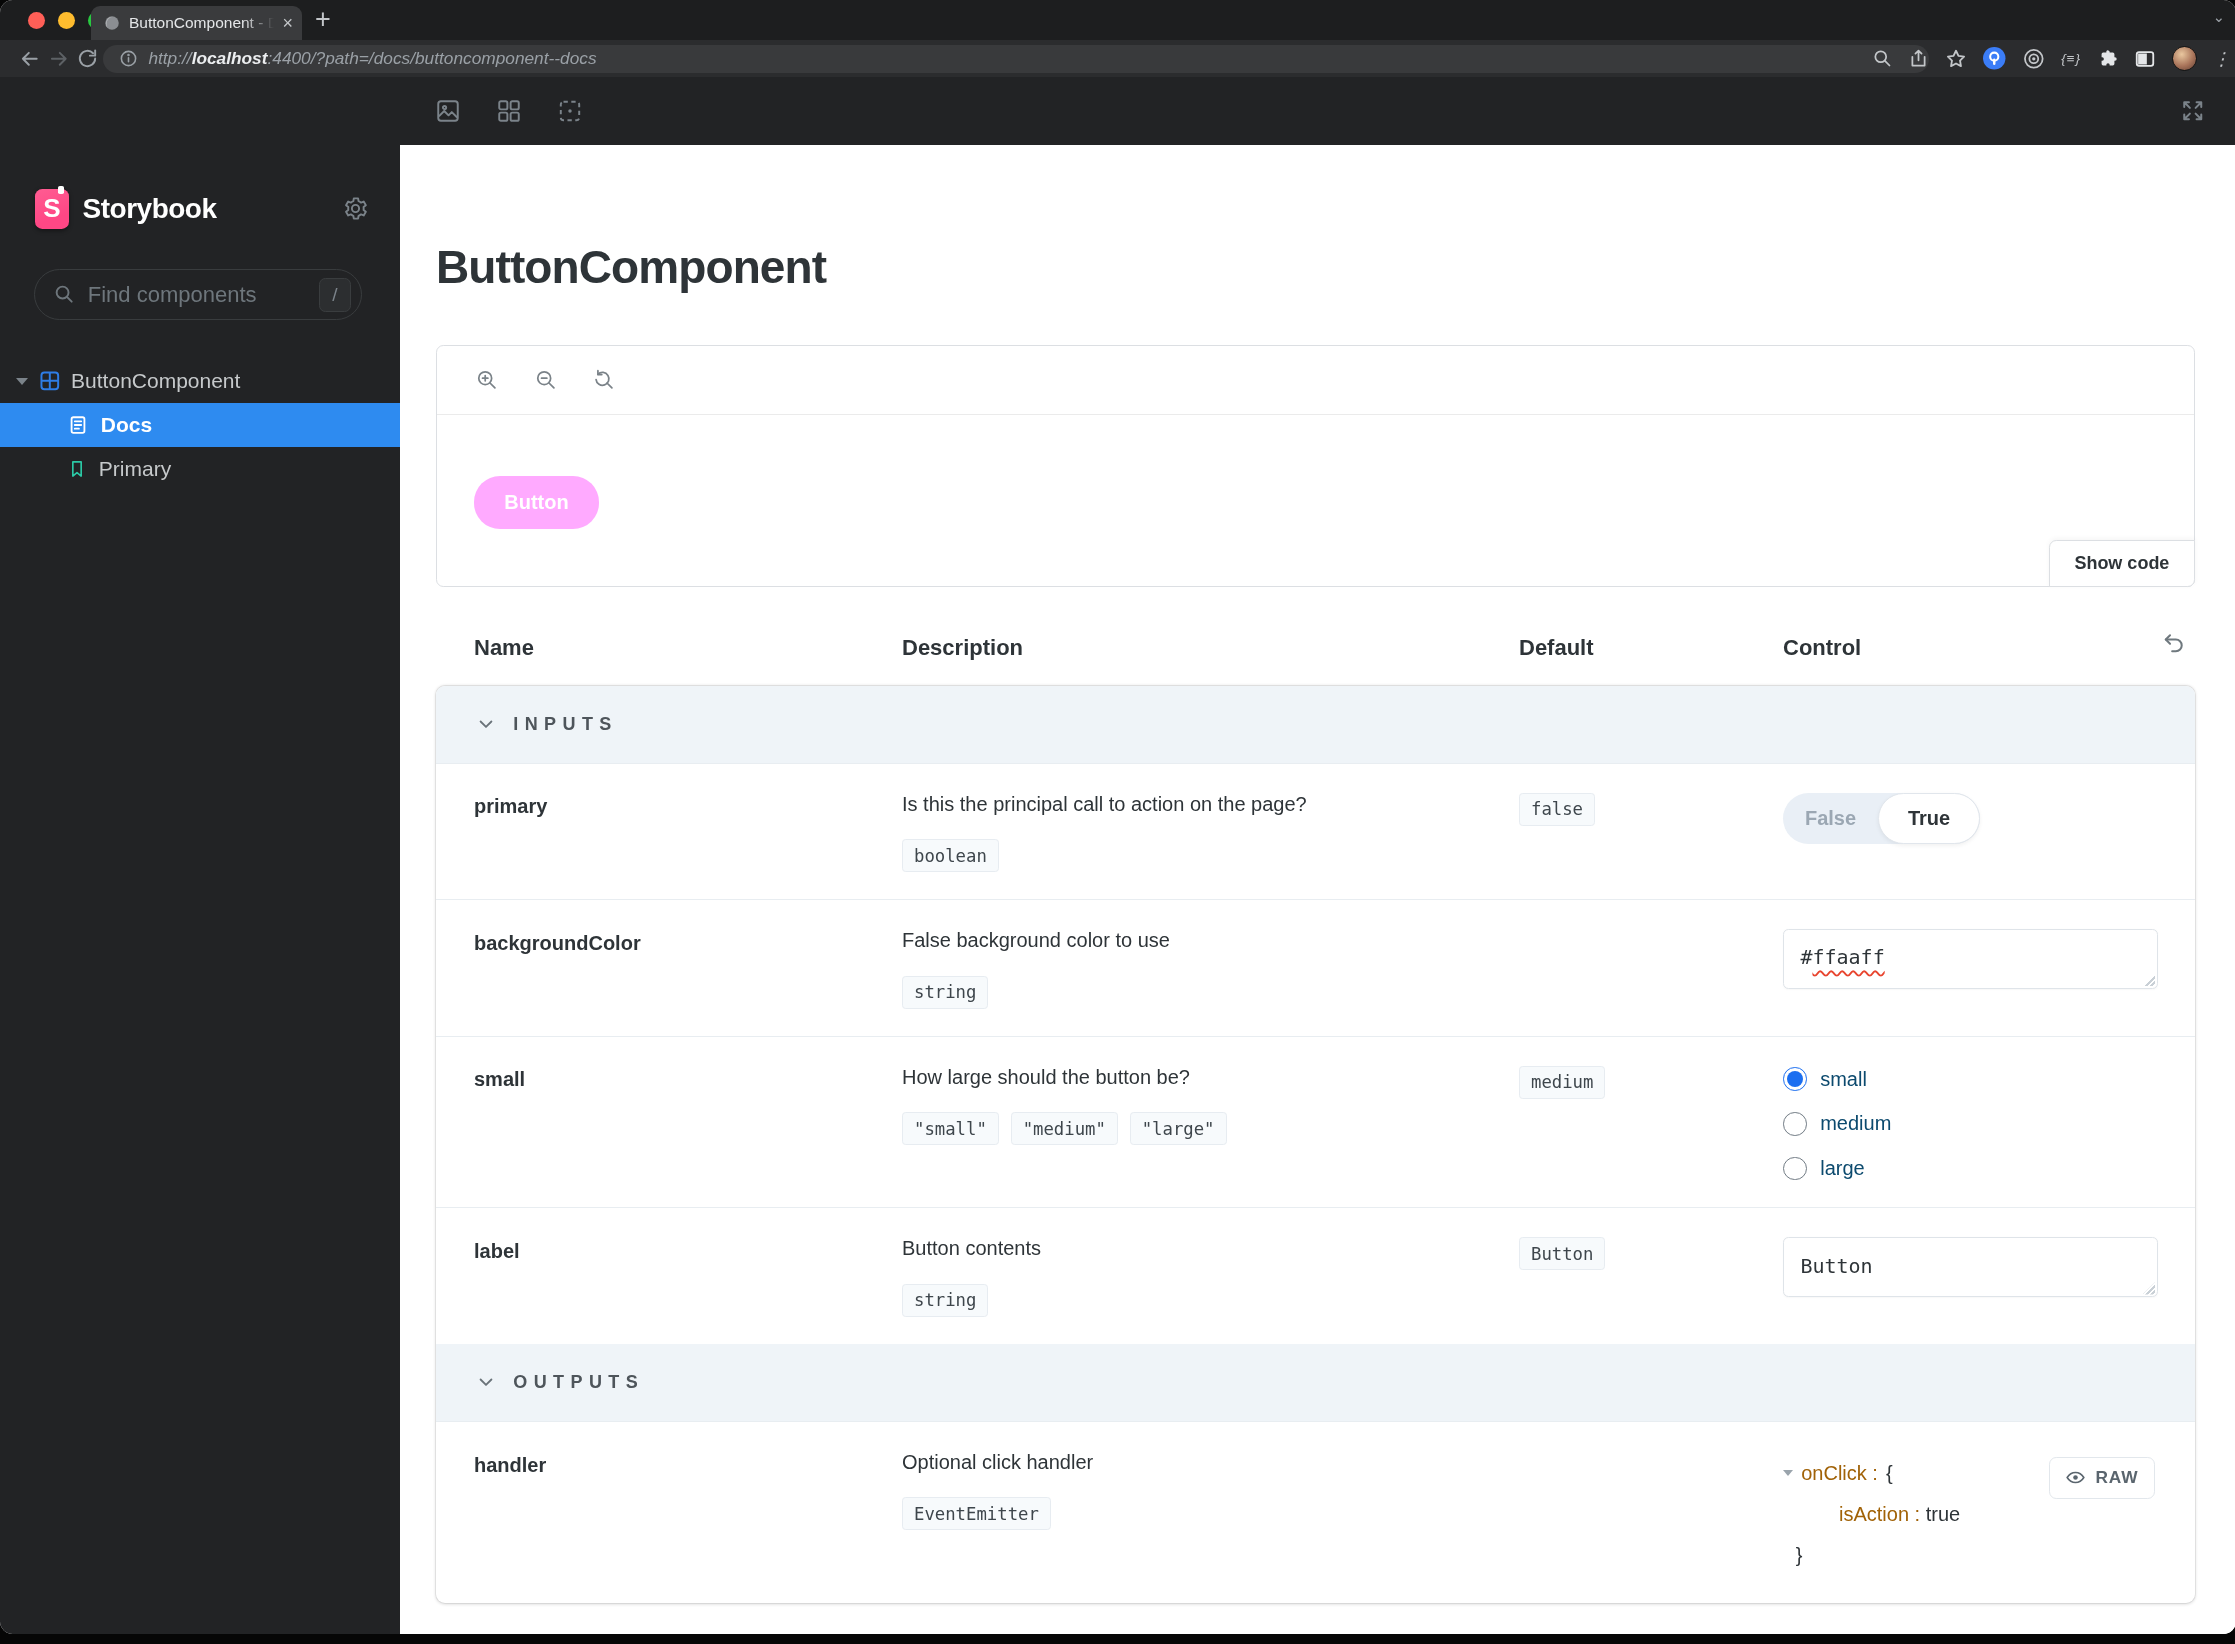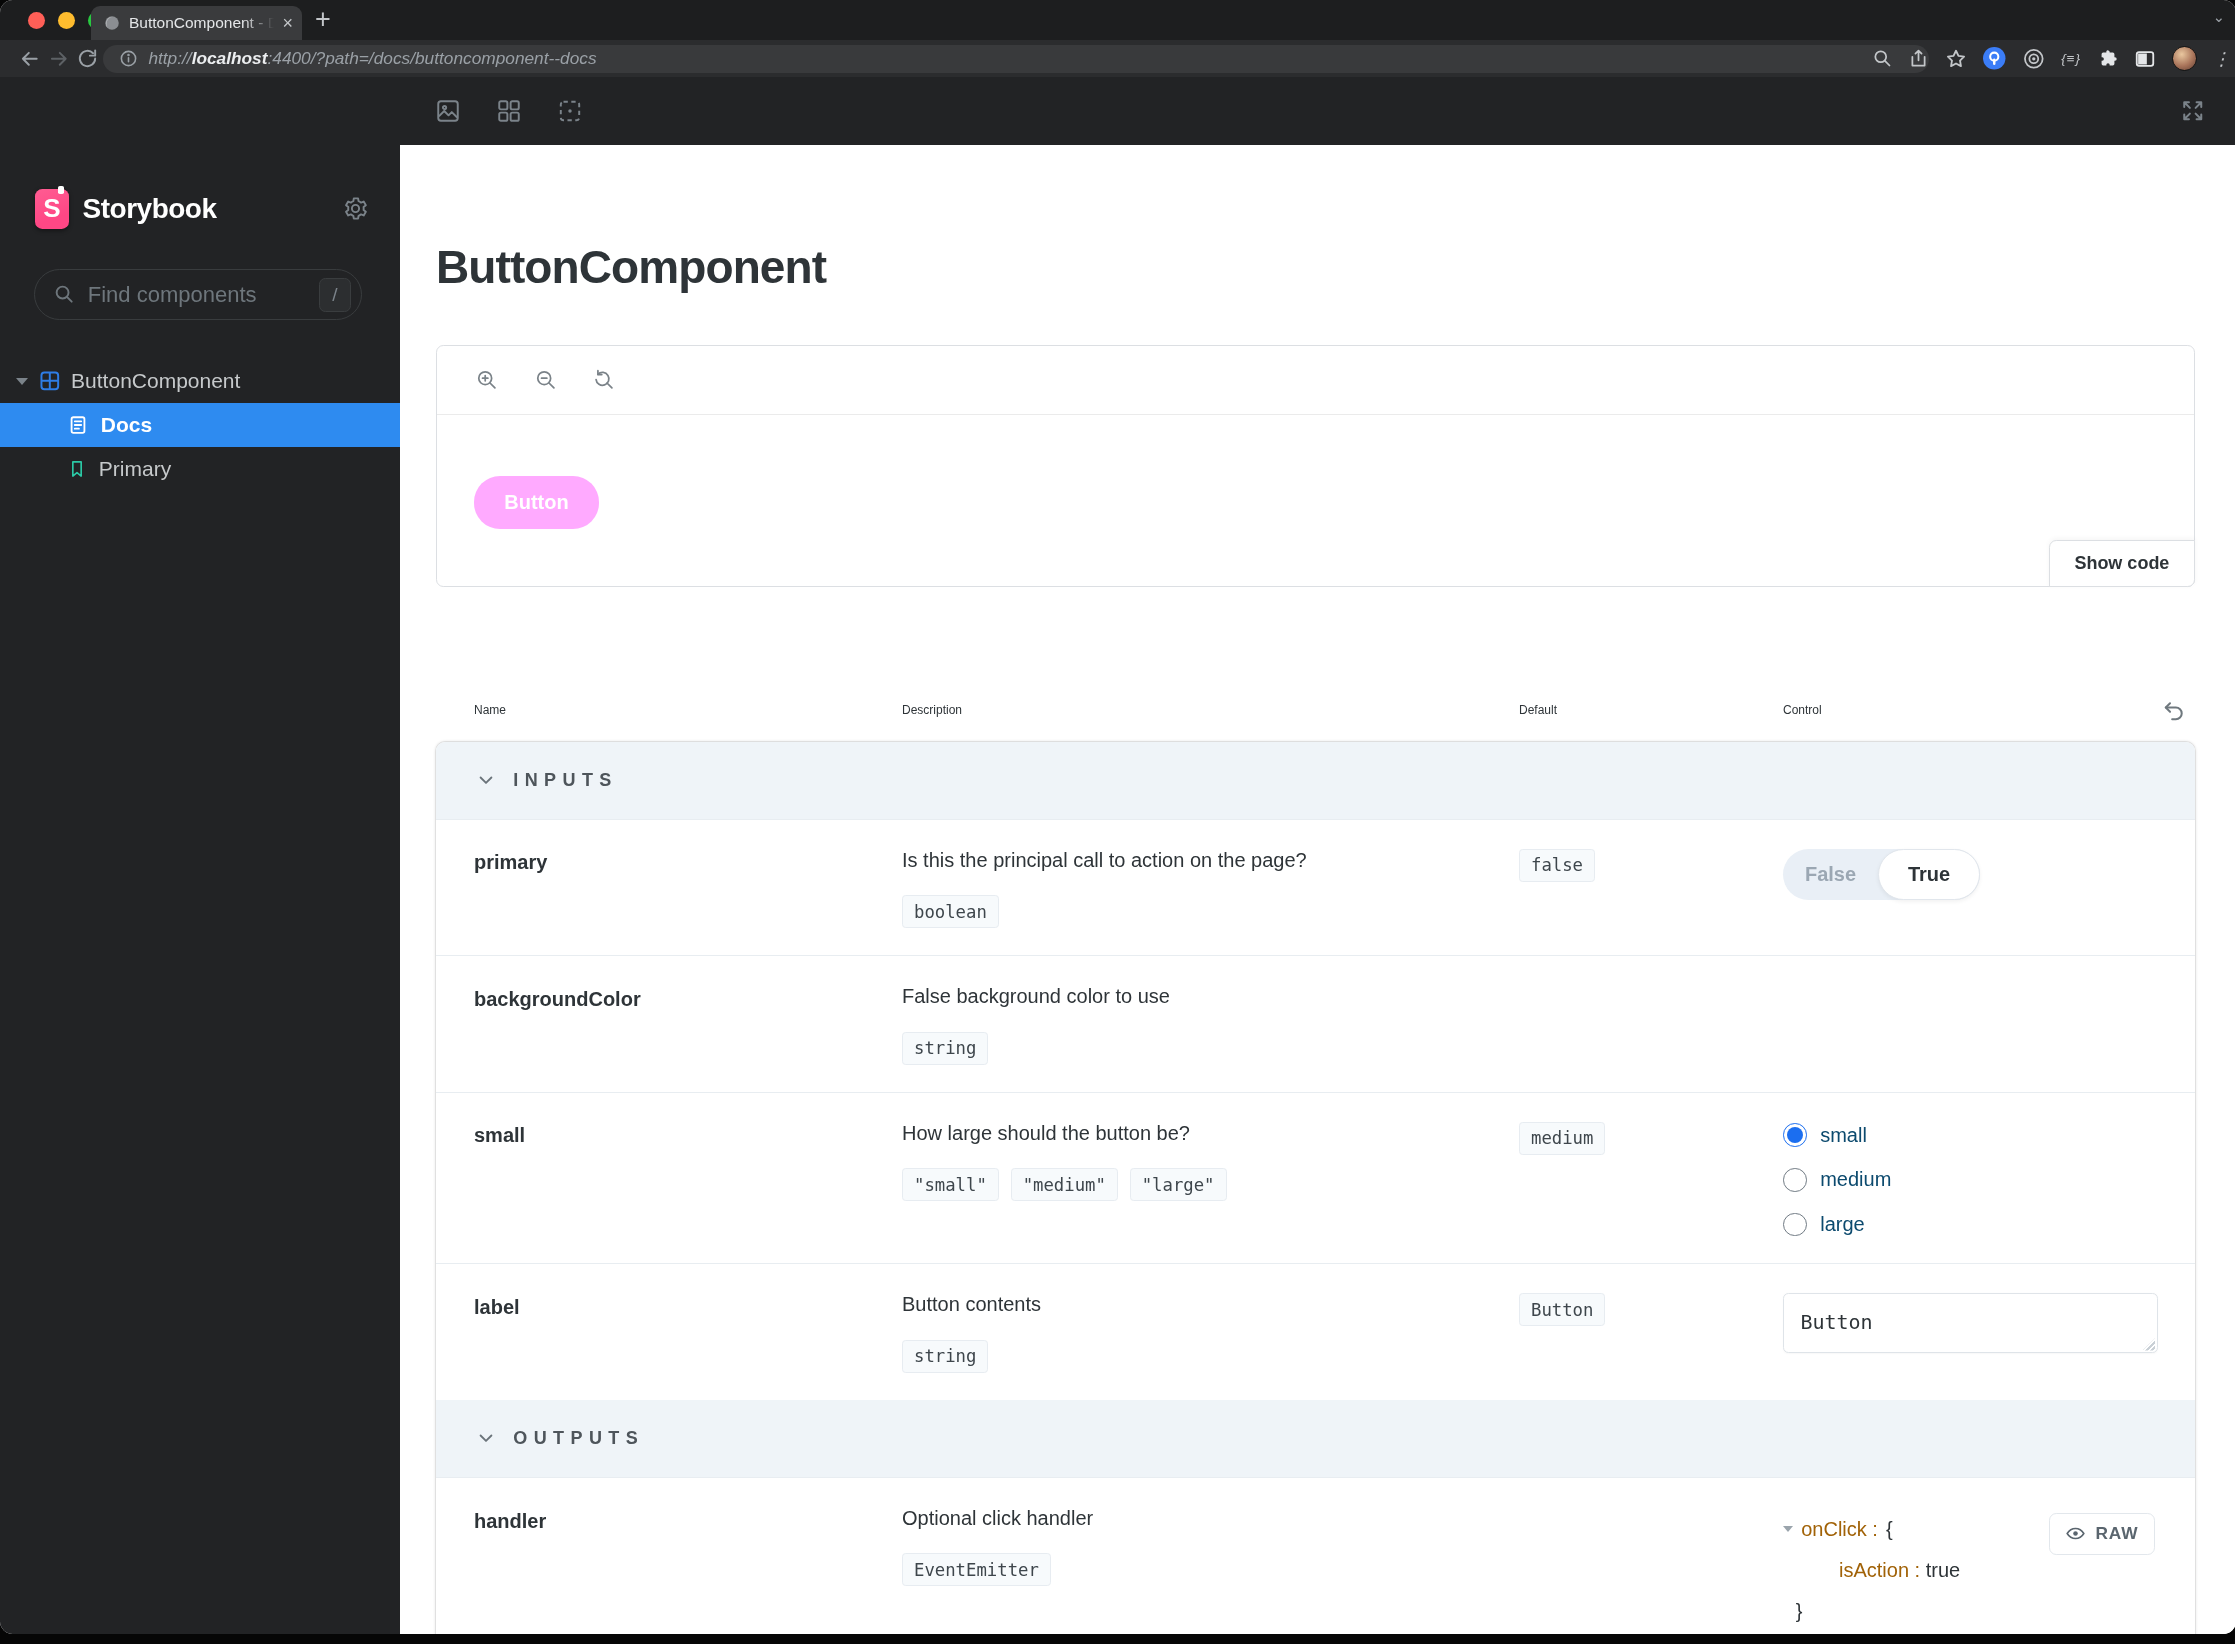--- a/index.html
+++ b/index.html
@@ -79,22 +79,22 @@
   .preview { margin-top:51px; height:242px; border:0.9px solid #dcdfe3; border-radius:7.3px; position:relative; background:#fff; }
   .preview-toolbar { height:69px; border-bottom:0.9px solid #ebebeb; display:flex; align-items:center;
                      gap:34px; padding-left:38px; }
   .story-area { padding:61px 0 0 37px; }
   .pink-btn { width:125px; height:53px; border:none; border-radius:26px; background:#ffaaff;
               color:#fff; font-family:"Liberation Sans",sans-serif; font-weight:700; font-size:20px; }
   .show-code { position:absolute; right:-0.9px; bottom:-0.9px; height:47px; padding:0 24.5px; background:#fff;
                border:0.9px solid #dcdfe3; border-radius:7.3px 0 7.3px 0; font-family:"Liberation Sans",sans-serif;
                font-size:18px; font-weight:700; color:#2e3438; box-shadow:0 -1.8px 5.5px rgba(0,0,0,.04); }
 
-  .args-header { margin-top:116px; position:relative; display:grid; grid-template-columns:428px 617px 264px auto;
-                 padding-left:38px; font-size:12px; font-weight:400; color:#2e3438; }
+  .args-header { margin-top:48px; position:relative; display:grid; grid-template-columns:428px 617px 264px auto;
+                 padding-left:38px; font-size:22px; font-weight:700; color:#2e3438; }
   .reset-controls { position:absolute; right:9px; top:-5.5px; }
 
   .args-table { margin-top:24.5px; margin-bottom:22px; background:#fff; border-radius:9px; overflow:hidden;
                 box-shadow:0 0.9px 2.7px 0.9px rgba(0,0,0,.10), 0 0 0 0.9px rgba(0,0,0,.065); }
   .section-head { height:77px; background:#eff4f8; display:flex; align-items:center; gap:17.3px;
                   padding-left:40px; font-size:18px; font-weight:600; letter-spacing:6.4px; color:#4e555b; }
   .trow { display:grid; grid-template-columns:428px 617px 264px auto; padding:29px 22px 27px 38px;
           border-top:0.9px solid #e8edf1; position:relative; }
   .cell-name { font-weight:700; font-size:20px; color:#2e3438; padding-top:2.7px; }
   .desc-text { font-size:20px; color:#2e3438; }
@@ -398,20 +398,25 @@
 
         <div class="trow">
           <div class="cell-name">backgroundColor</div>
           <div>
             <div class="desc-text">False background color to use</div>
             <div class="chips">
                 <span class="chip">string</span>
               </div>
           </div>
           <div></div>
+          <div>
+            <div class="input-wrap">
+              <div class="text-input" contenteditable="true" style=""><span>#</span><span class="misspell">ffaaff</span></div>
+            </div>
+          </div>
         </div>
 
         <div class="trow">
           <div class="cell-name">small</div>
           <div>
             <div class="desc-text">How large should the button be?</div>
             <div class="chips">
               <span class="chip">"small"</span>
               <span class="chip">"medium"</span>
               <span class="chip">"large"</span>

